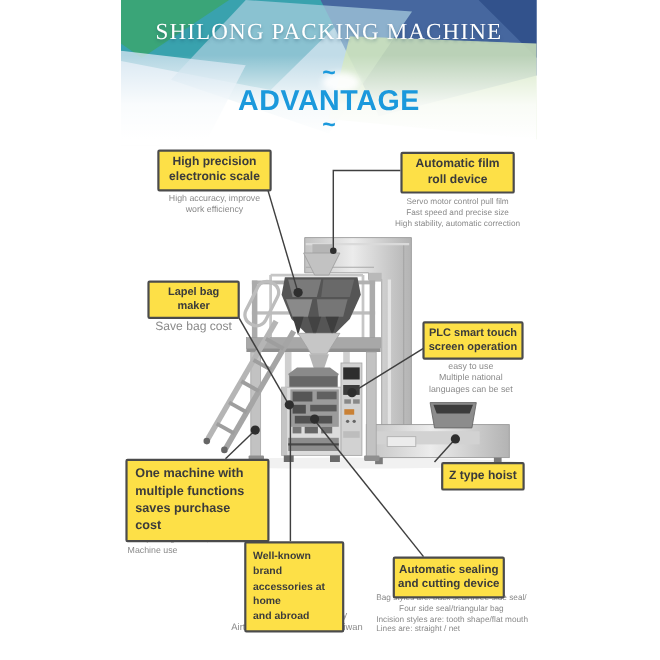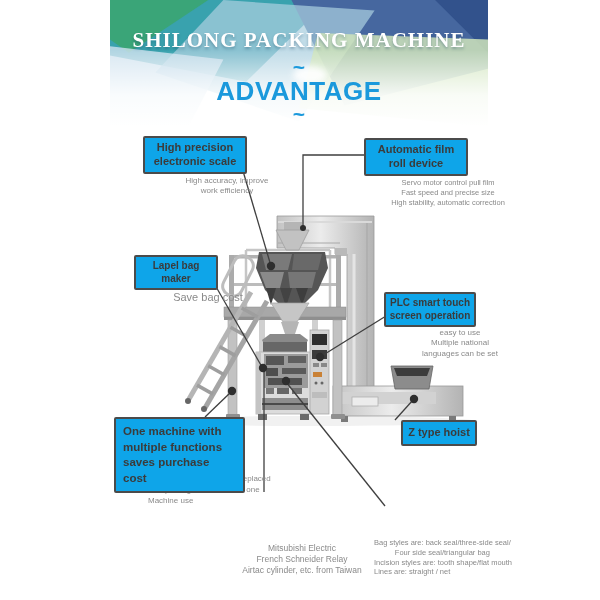--- a/index.html
+++ b/index.html
@@ -10,38 +10,38 @@
   .shape{position:absolute;inset:0;}
   .s-green{background:#3aa578;clip-path:polygon(0 0,26% 0,5% 40%,0 30%);}
   .s-teal{background:#2e9daa;clip-path:polygon(8% 0,58% 0,36% 62%,0 42%,0 8%);opacity:.95;}
   .s-blue{background:#46679f;clip-path:polygon(48% 0,100% 0,100% 52%,62% 80%);}
   .s-darkblue{background:#32528c;clip-path:polygon(86% 0,100% 0,100% 40%);}
   .s-lightblue{background:#a9cfdf;clip-path:polygon(30% 0,70% 8%,50% 92%,12% 55%);opacity:.72;}
   .s-palegreen{background:#cfe4bb;clip-path:polygon(55% 25%,100% 30%,100% 96%,50% 82%);opacity:.85;}
   .s-paleblue{background:#cfe2ef;clip-path:polygon(0 35%,30% 45%,20% 100%,0 100%);opacity:.8;}
   .banner-fade{position:absolute;inset:0;
      background:linear-gradient(180deg,rgba(255,255,255,0) 38%,rgba(255,255,255,.85) 72%,#fff 96%);}
-  .banner-title{position:absolute;left:0;top:28px;width:100%;text-align:center;
-     font-family:"Liberation Serif",serif;font-weight:bold;font-size:21px;letter-spacing:1px;
+  .banner-title{position:absolute;left:0;top:16px;width:100%;text-align:center;
+     font-family:"Liberation Serif",serif;font-weight:normal;font-size:21px;letter-spacing:1px;
      color:#ffffff;text-shadow:0 2px 3px rgba(20,60,90,.35);margin:0;}
   .cloud{position:absolute;left:183px;top:66px;width:34px;height:18px;background:#fff;
      border-radius:50%;filter:blur(3px);opacity:.9;}
   .adv-tilde{position:absolute;left:0;width:100%;text-align:center;font-weight:bold;
      font-size:21px;line-height:14px;}
   .adv-tilde.t1{top:60px;} .adv-tilde.t2{top:107px;}
   .adv-title{position:absolute;left:0;top:76px;width:100%;text-align:center;margin:0;
      font-weight:bold;font-size:26px;letter-spacing:.5px;}
   
   .machine-svg{position:absolute;left:0;top:0;}
   
-  .co-box{position:absolute;box-sizing:border-box;background:#0ea5e9;border:2px solid #4b4b4b;
+  .co-box{position:absolute;box-sizing:border-box;background:#fde047;border:2px solid #4b4b4b;
      border-radius:2px;color:#3b3b3b;font-weight:bold;white-space:pre-line;text-align:center;
      line-height:1.25;z-index:3;}
   .co-cap{position:absolute;box-sizing:border-box;color:#8a8a8a;white-space:pre-line;
-     text-align:center;line-height:1.3;z-index:2;margin-left:32px;}
+     text-align:center;line-height:1.3;z-index:2;}
   #box-scale{left:143px;top:136px;width:104px;padding:3px 2px;font-size:11px;}
   #cap-scale{left:120px;top:176px;width:150px;font-size:8px;}
   #box-film{left:364px;top:138px;width:104px;padding:3px 2px;font-size:11px;}
   #cap-film{left:340px;top:178px;width:152px;font-size:7.5px;}
   #box-lapel{left:134px;top:255px;width:84px;padding:3px 2px;font-size:10px;}
   #cap-lapel{left:134px;top:290px;width:84px;font-size:11px;}
   #box-plc{left:384px;top:292px;width:92px;padding:3px 2px;font-size:10px;}
   #cap-plc{left:366px;top:328px;width:124px;font-size:8px;}
   #box-one{left:114px;top:417px;width:131px;padding:5px 7px;font-size:11.5px;text-align:left;line-height:1.35;}
   #cap-one{left:116px;top:474px;width:172px;font-size:8px;text-align:left;line-height:1.35;}
@@ -228,22 +228,27 @@
 
   <div class="co-box" id="box-one">One machine with
 multiple functions
 saves purchase cost</div>
   <div class="co-cap" id="cap-one">Multiple bag sizes can be replaced
 Multiple bag makers, share one
 Machine use</div>
 
   <div class="co-box" id="box-zhoist">Z type hoist</div>
 
+  <div class="co-box" id="box-brand">Well-known brand
+accessories at home
+and abroad</div>
   <div class="co-cap" id="cap-brand">Mitsubishi Electric
 French Schneider Relay
 Airtac cylinder, etc. from Taiwan</div>
 
+  <div class="co-box" id="box-seal">Automatic sealing
+and cutting device</div>
   <div class="co-cap" id="cap-seal">Bag styles are: back seal/three-side seal/
 &nbsp;&nbsp;&nbsp;&nbsp;&nbsp;&nbsp;&nbsp;&nbsp;&nbsp;&nbsp;Four side seal/triangular bag
 Incision styles are: tooth shape/flat mouth
 Lines are: straight / net</div>
 
 </div>
 
 </body></html>

